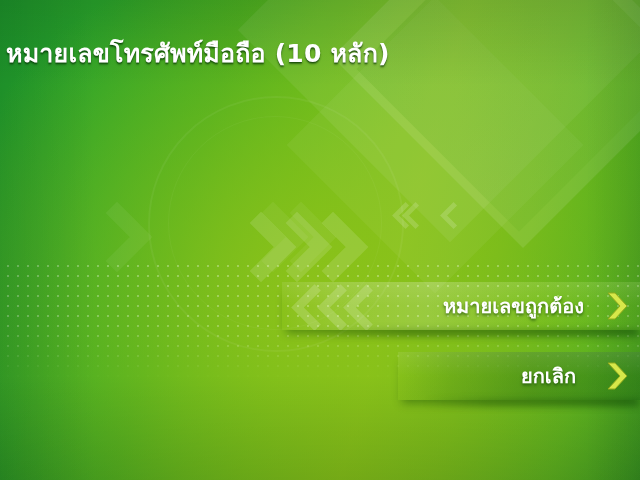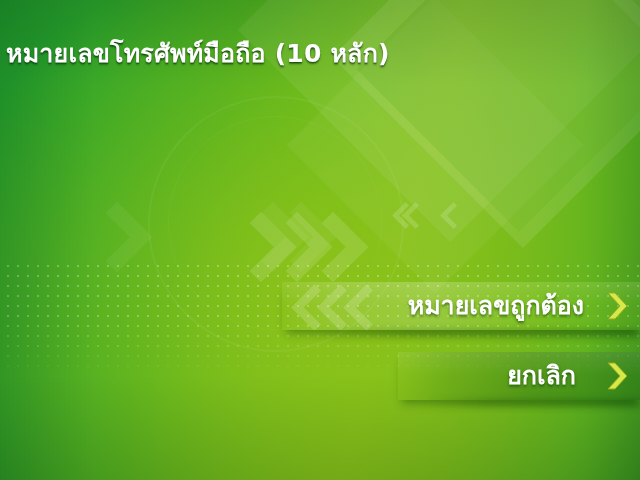--- a/index.html
+++ b/index.html
@@ -201,21 +201,21 @@
     position: absolute;
     width: 24px; height: 24px;
     border-bottom: 9px solid rgba(255,255,255,0.17);
     border-left: 9px solid rgba(255,255,255,0.17);
     transform: rotate(45deg);
     top: 9px;
   }
 
   .btn-label {
     position: relative;
-    font-size: 25px;
+    font-size: 20px;
     font-weight: bold;
     color: #ffffff;
     text-shadow: 0 2px 3px rgba(0,45,0,0.55);
     white-space: nowrap;
     z-index: 3;
     line-height: 1.2;
     text-align: right;
   }
 
   .btn-arrow {

